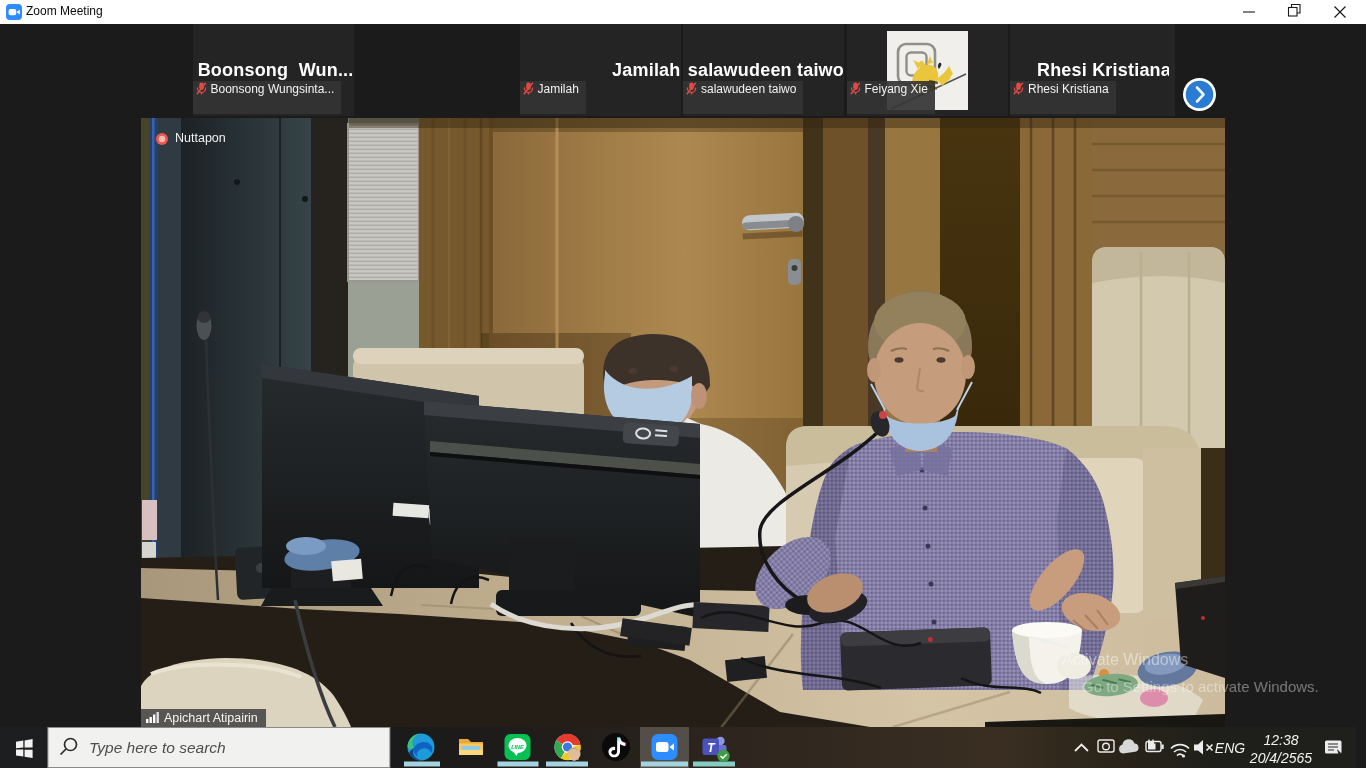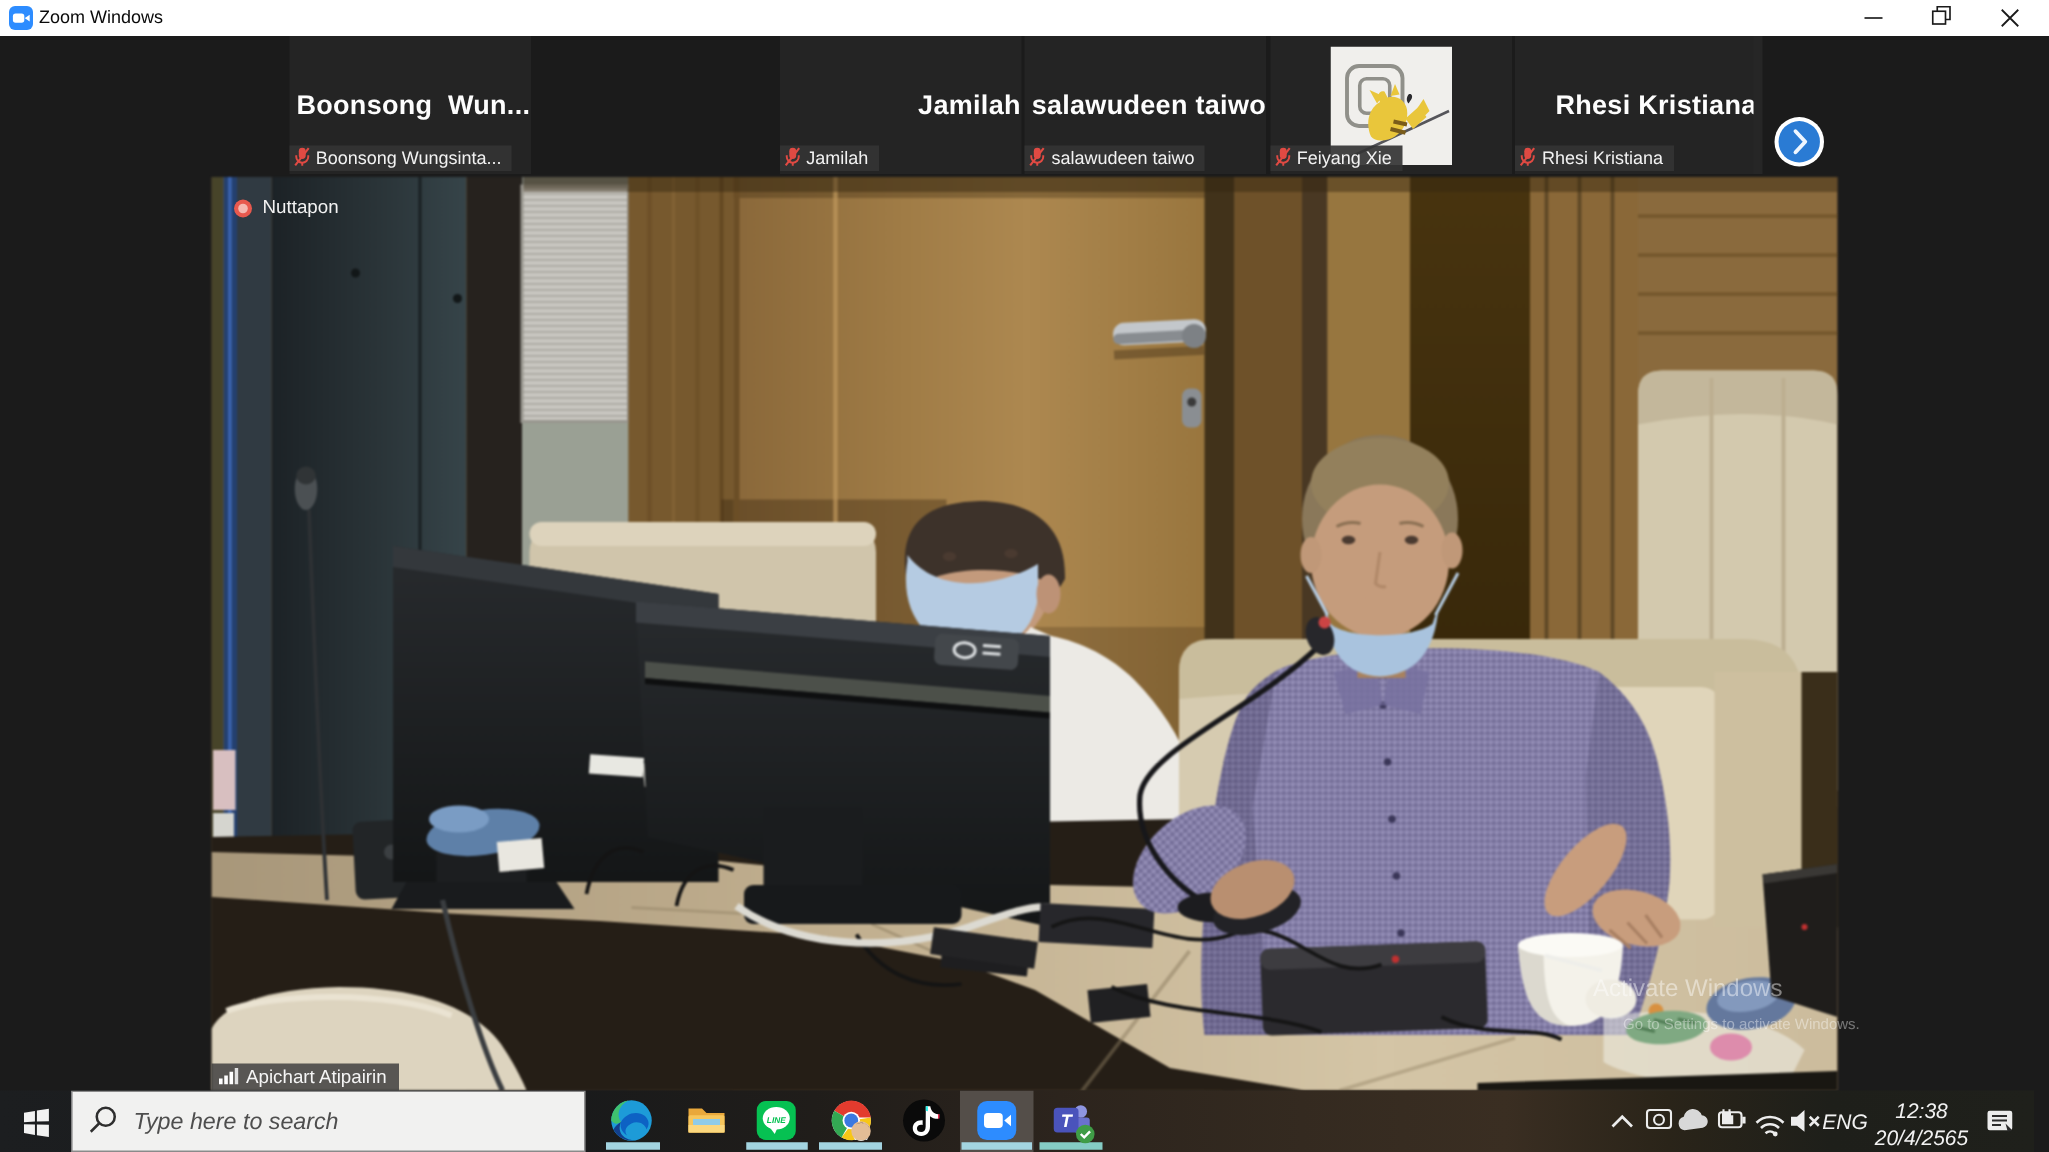--- a/index.html
+++ b/index.html
@@ -1,37 +1,37 @@
 <!DOCTYPE html>
 <html><head><meta charset="utf-8">
 <style>
 html,body{margin:0;padding:0;width:1366px;height:768px;overflow:hidden;background:#1b1b1b;font-family:"Liberation Sans",sans-serif;}
 .abs{position:absolute;}
 #titlebar{position:absolute;left:0;top:0;width:1366px;height:24px;background:#ffffff;}
 #titletxt{position:absolute;left:26px;top:4px;font-size:12px;color:#0a0a0a;}
 #strip{position:absolute;left:0;top:24px;width:1366px;height:92px;background:#1b1b1b;}
 .tile{position:absolute;top:0;height:92px;width:161px;background:#242424;}
 .tname{position:absolute;left:0;top:36px;width:100%;text-align:right;font-size:18px;font-weight:bold;color:#fdfdfd;letter-spacing:0.2px;}
-.tlabel{position:absolute;left:0;bottom:2px;height:17px;background:rgba(52,52,52,0.92);color:#f2f2f2;font-size:12px;line-height:17px;white-space:nowrap;padding:0 7px 0 3px;}
+.tlabel{position:absolute;left:0;bottom:2px;height:17px;background:rgba(52,52,52,0.92);color:#f2f2f2;font-size:12px;line-height:17px;white-space:nowrap;padding:0 7px 16px 3px;}
 .tlabel svg{vertical-align:-2px;margin-right:4px;}
 #overlayrec{position:absolute;left:155px;top:131px;height:16px;color:#f2f2f2;font-size:12.5px;}
 #apich{position:absolute;left:141px;top:709px;height:19px;background:rgba(58,58,58,0.82);color:#f5f5f5;font-size:12.5px;line-height:19px;padding:0 8px 0 5px;}
 #wm1{position:absolute;left:1062px;top:651px;font-size:16px;color:rgba(255,255,255,0.45);}
-#wm2{position:absolute;left:1082px;top:678px;font-size:10px;color:rgba(255,255,255,0.40);}
+#wm2{position:absolute;left:1082px;top:678px;font-size:15px;color:rgba(255,255,255,0.40);}
 #taskbar{position:absolute;left:0;top:727px;width:1356px;height:41px;background:linear-gradient(90deg,#1c1e20 0%,#191a1b 28%,#201d1a 40%,#2c241d 52%,#342a20 64%,#3a2e22 74%,#2a2419 82%,#1e1f1a 90%,#1f201b 100%);font-style:italic;}
 #scene{position:absolute;left:141px;top:118px;filter:blur(0.7px);}
 </style></head><body>
 
 <div id="titlebar">
 <svg class="abs" style="left:6px;top:4px" width="16" height="16">
  <rect x="0" y="0" width="16" height="16" rx="4" fill="#2d8cff"></rect>
  <rect x="2.6" y="5" width="7.6" height="6.2" rx="1.8" fill="#fff"></rect>
  <path d="M10.6 8l3.2-2.2v4.6L10.6 8.2z" fill="#fff"></path>
 </svg>
-<span id="titletxt">Zoom Windows</span>
+<span id="titletxt">Zoom Meeting</span>
 <svg class="abs" style="left:1236px;top:0" width="130" height="24">
  <line x1="7" y1="12" x2="19" y2="12" stroke="#1a1a1a" stroke-width="1.1"></line>
  <rect x="52.5" y="7.5" width="8.5" height="8.5" fill="none" stroke="#1a1a1a" stroke-width="1.1"></rect>
  <path d="M55.5 7.5v-3h8.5v8.5h-3" fill="none" stroke="#1a1a1a" stroke-width="1.1"></path>
  <path d="M98.5 6.5l11 11M109.5 6.5l-11 11" stroke="#1a1a1a" stroke-width="1.2"></path>
 </svg>
 </div>
 
 <div id="strip">
 <div class="tile" style="left:192.5px">

